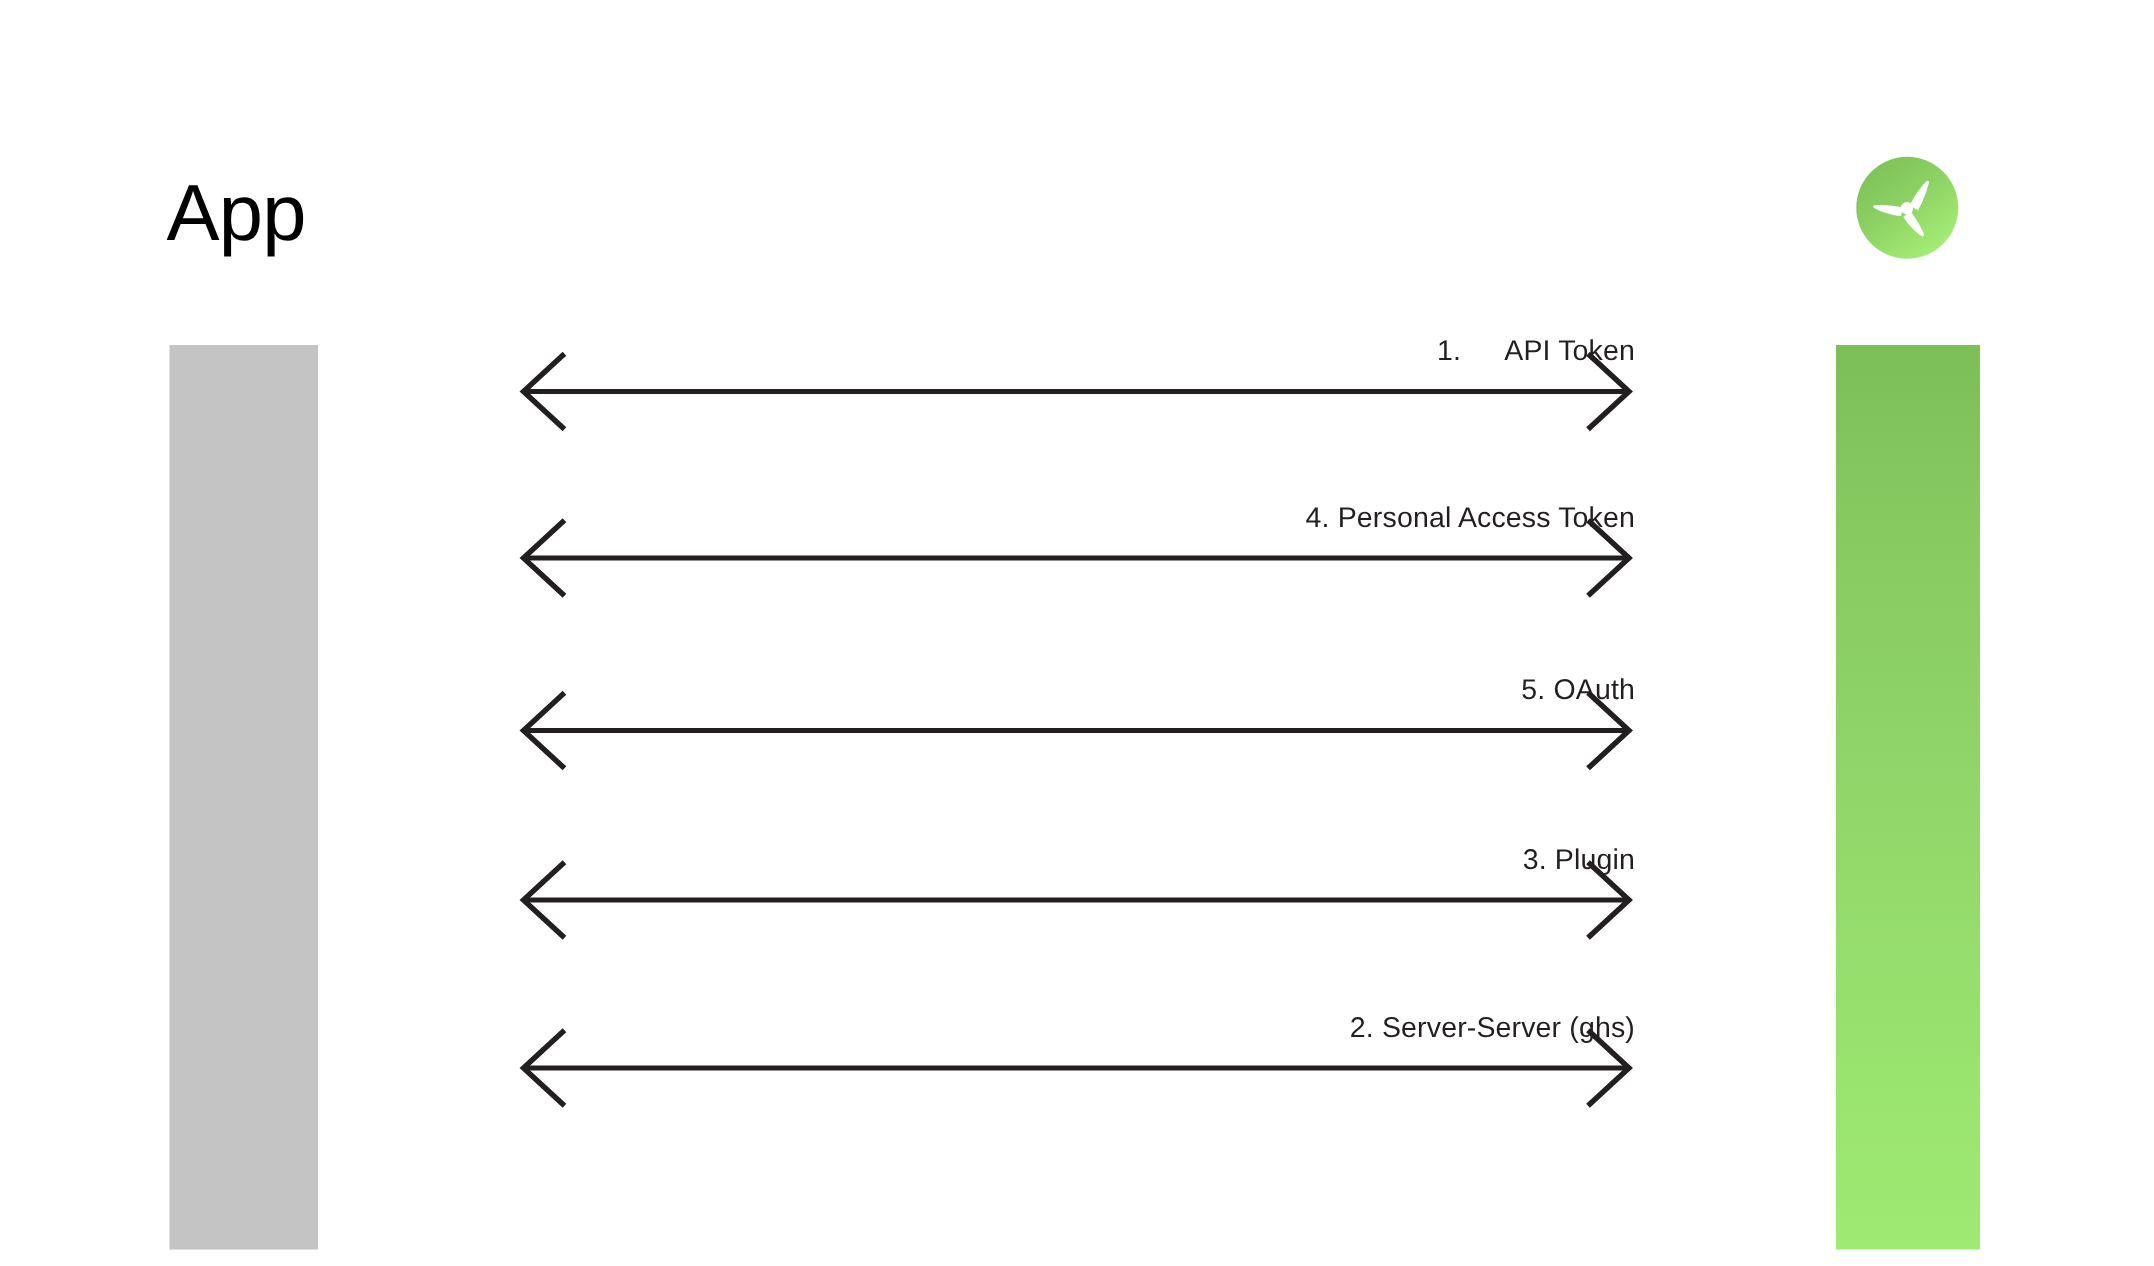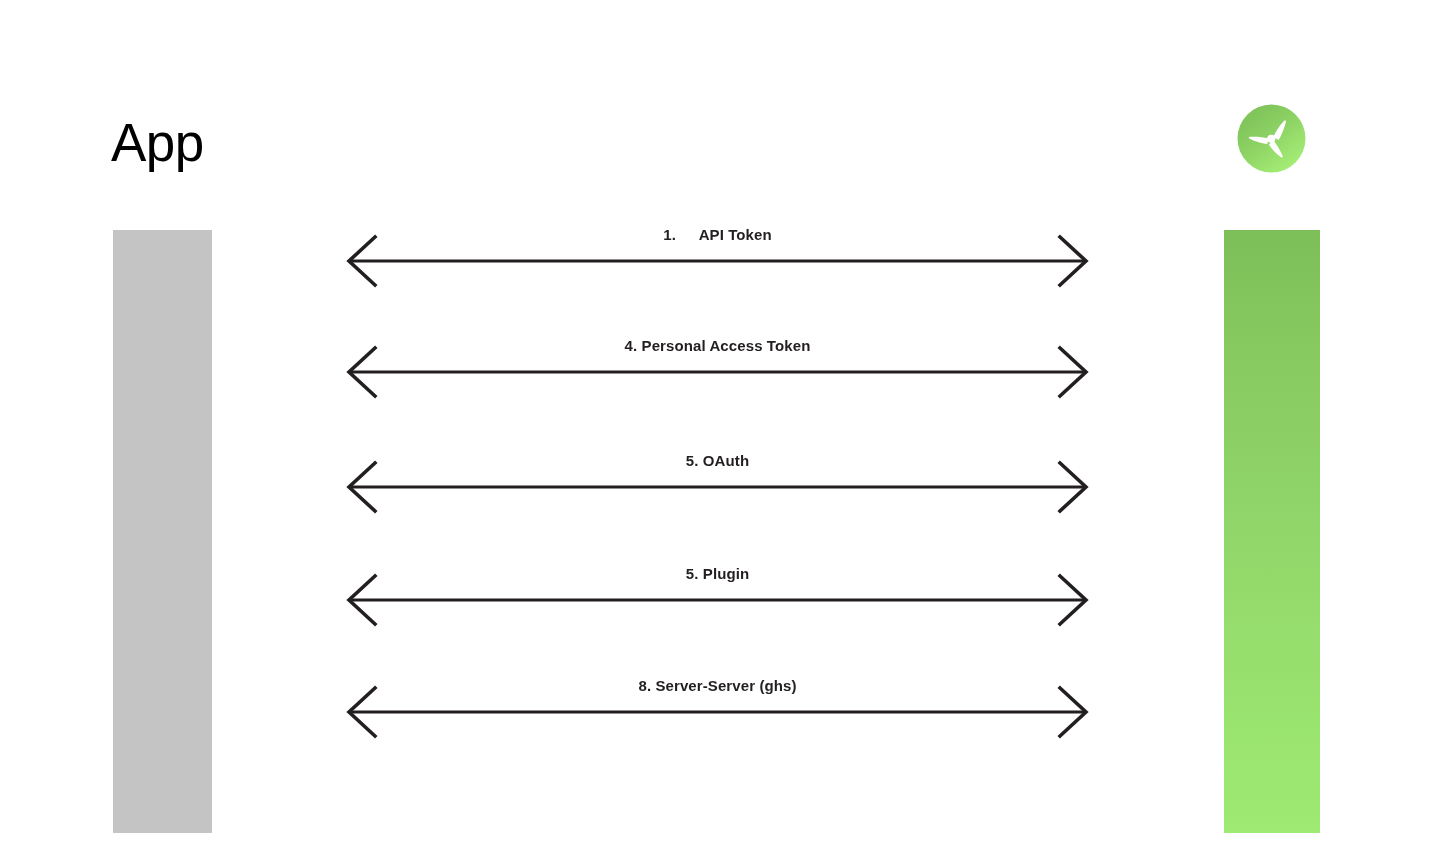--- a/index.html
+++ b/index.html
@@ -66,24 +66,24 @@
     position: absolute;
     left: 345px;
     width: 745px;
     height: 0;
   }
   .message-label {
     position: absolute;
     left: 0;
     width: 745px;
     bottom: 14px;
-    text-align: center;
+    text-align: right;
     font-family: "Liberation Sans", sans-serif;
-    font-size: 15px;
-    font-weight: bold;
+    font-size: 19px;
+    font-weight: normal;
     color: #231f20;
     letter-spacing: 0.1px;
     white-space: pre;
     line-height: 24px;
   }
   .arrow-wrap {
     position: absolute;
     left: 0;
     top: -28px;
     width: 745px;
@@ -151,32 +151,32 @@
     <div class="arrow-wrap">
       <svg viewBox="0 0 745 56" xmlns="http://www.w3.org/2000/svg">
         <line x1="6" y1="28" x2="739" y2="28" stroke="#231f20" stroke-width="3.2"></line>
         <polyline points="30,4 4,28 30,52" fill="none" stroke="#231f20" stroke-width="3.6" stroke-linecap="square" stroke-linejoin="miter"></polyline>
         <polyline points="715,4 741,28 715,52" fill="none" stroke="#231f20" stroke-width="3.6" stroke-linecap="square" stroke-linejoin="miter"></polyline>
       </svg>
     </div>
   </div>
 
   <div class="message-row" style="top:600px;">
-    <div class="message-label">5. Plugin</div>
+    <div class="message-label">3. Plugin</div>
     <div class="arrow-wrap">
       <svg viewBox="0 0 745 56" xmlns="http://www.w3.org/2000/svg">
         <line x1="6" y1="28" x2="739" y2="28" stroke="#231f20" stroke-width="3.2"></line>
         <polyline points="30,4 4,28 30,52" fill="none" stroke="#231f20" stroke-width="3.6" stroke-linecap="square" stroke-linejoin="miter"></polyline>
         <polyline points="715,4 741,28 715,52" fill="none" stroke="#231f20" stroke-width="3.6" stroke-linecap="square" stroke-linejoin="miter"></polyline>
       </svg>
     </div>
   </div>
 
   <div class="message-row" style="top:712px;">
-    <div class="message-label">8. Server-Server (ghs)</div>
+    <div class="message-label">2. Server-Server (ghs)</div>
     <div class="arrow-wrap">
       <svg viewBox="0 0 745 56" xmlns="http://www.w3.org/2000/svg">
         <line x1="6" y1="28" x2="739" y2="28" stroke="#231f20" stroke-width="3.2"></line>
         <polyline points="30,4 4,28 30,52" fill="none" stroke="#231f20" stroke-width="3.6" stroke-linecap="square" stroke-linejoin="miter"></polyline>
         <polyline points="715,4 741,28 715,52" fill="none" stroke="#231f20" stroke-width="3.6" stroke-linecap="square" stroke-linejoin="miter"></polyline>
       </svg>
     </div>
   </div>
 
 </div>

